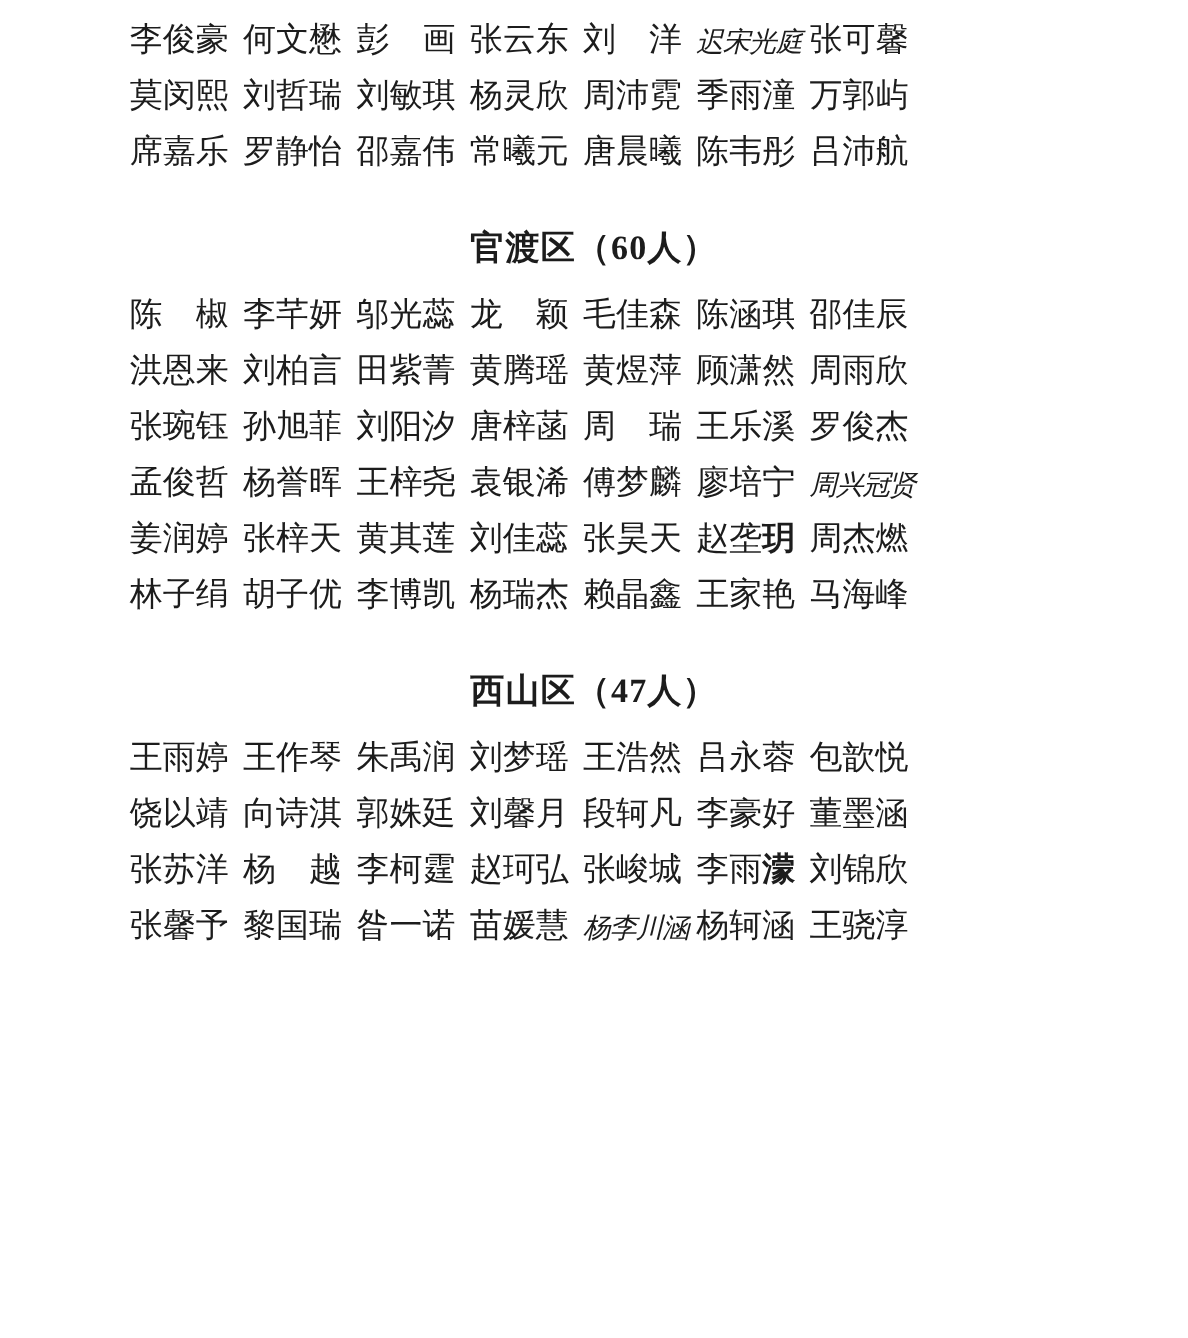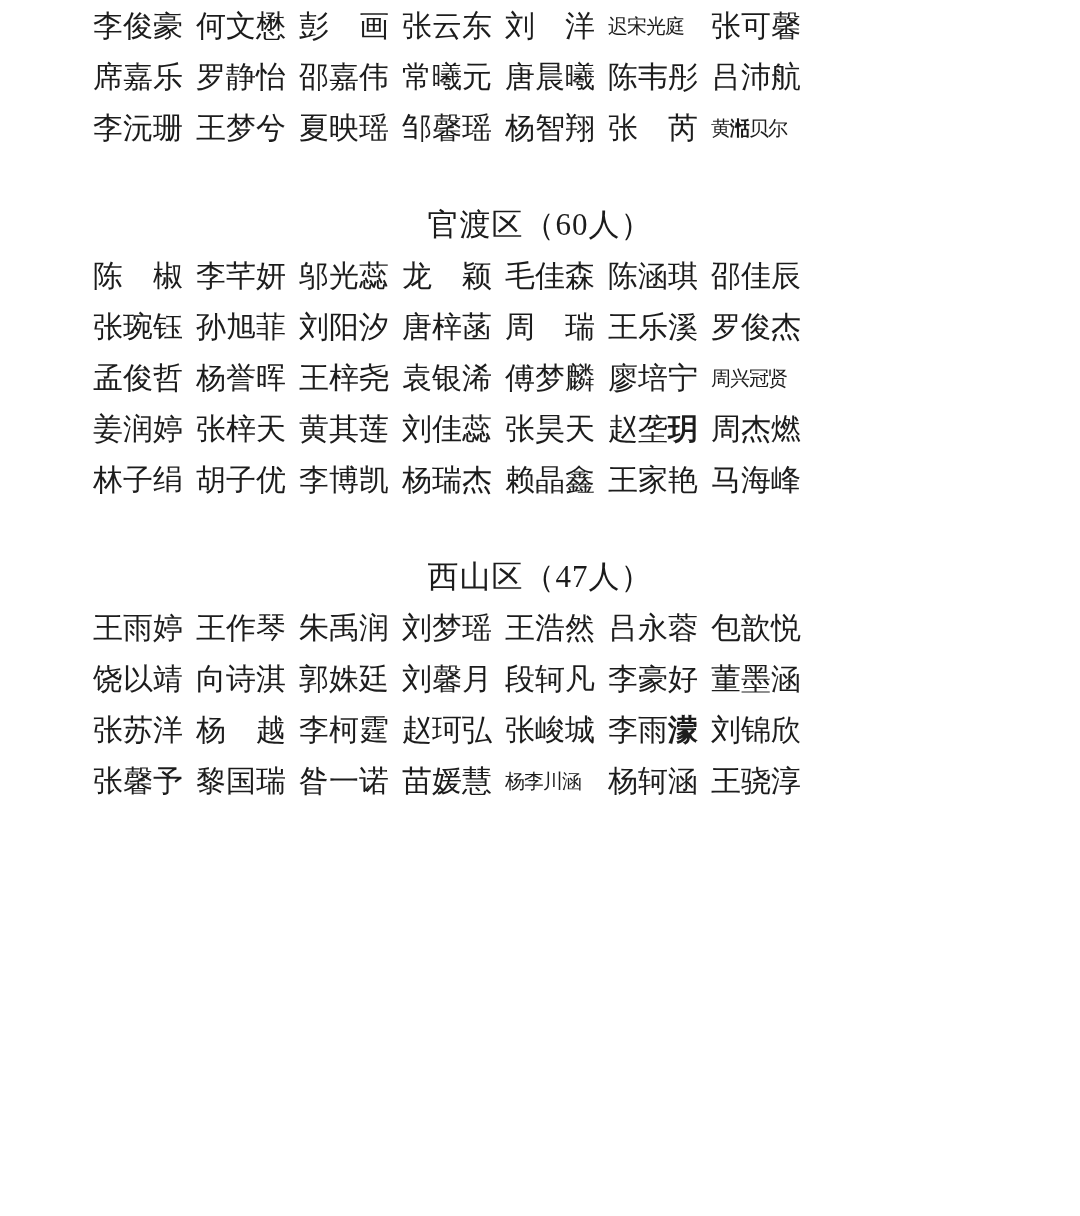--- a/index.html
+++ b/index.html
@@ -15,97 +15,107 @@
     color: #1c1c1c;
   }
   .doc {
     position: relative;
     width: 1080px;
     height: 1216px;
     background: #ffffff;
   }
   .name-row {
     display: flex;
-    align-items: center;
+    align-items: flex-end;
     column-gap: 13px;
-    padding-left: 93px;
+    padding-left: 118px;
     height: 51px;
   }
   .name-cell {
     width: 90px;
     min-width: 90px;
     font-size: 30px;
     line-height: 1;
     white-space: nowrap;
     overflow: visible;
     letter-spacing: 0;
   }
   .name-cell.long {
-    font-size: 20px;
+    font-size: 25px;
     letter-spacing: -1px;
+    font-style: italic;
   }
   .bold-char {
     font-weight: 700;
     font-family: "DejaVu Sans", "Liberation Sans", sans-serif;
   }
   .underline-char {
     border-bottom: 2px solid #1c1c1c;
     padding-bottom: 1px;
   }
   .section-header {
     margin-top: 46px;
     height: 51px;
     line-height: 51px;
     text-align: center;
     font-size: 31px;
-    font-weight: 400;
+    font-weight: 700;
     letter-spacing: 1px;
   }
 </style>
 </head>
 <body>
 
 <div class="doc">
   <div id="content">
       <div class="name-row">
         <div class="name-cell"><span>李俊豪</span></div>
         <div class="name-cell"><span>何文懋</span></div>
         <div class="name-cell"><span>彭　画</span></div>
         <div class="name-cell"><span>张云东</span></div>
         <div class="name-cell"><span>刘　洋</span></div>
         <div class="name-cell long"><span>迟宋光庭</span></div>
         <div class="name-cell"><span>张可馨</span></div>
       </div>
       <div class="name-row">
+        <div class="name-cell"><span>莫闵熙</span></div>
+        <div class="name-cell"><span>刘哲瑞</span></div>
+        <div class="name-cell"><span>刘敏琪</span></div>
+        <div class="name-cell"><span>杨灵欣</span></div>
+        <div class="name-cell"><span>周沛霓</span></div>
+        <div class="name-cell"><span>季雨潼</span></div>
+        <div class="name-cell"><span>万郭屿</span></div>
+      </div>
+      <div class="name-row">
         <div class="name-cell"><span>席嘉乐</span></div>
         <div class="name-cell"><span>罗静怡</span></div>
         <div class="name-cell"><span>邵嘉伟</span></div>
         <div class="name-cell"><span>常曦元</span></div>
         <div class="name-cell"><span>唐晨曦</span></div>
         <div class="name-cell"><span>陈韦彤</span></div>
         <div class="name-cell"><span>吕沛航</span></div>
-      </div>
-      <div class="name-row">
-        <div class="name-cell"><span>李沅珊</span></div>
-        <div class="name-cell"><span>王梦兮</span></div>
-        <div class="name-cell"><span>夏映瑶</span></div>
-        <div class="name-cell"><span>邹馨瑶</span></div>
-        <div class="name-cell"><span>杨智翔</span></div>
-        <div class="name-cell"><span>张　芮</span></div>
-        <div class="name-cell long"><span>黄</span><span class="bold-char">湉</span><span>贝尔</span></div>
       </div>
       <div class="section-header">官渡区（60人）</div>
       <div class="name-row">
         <div class="name-cell"><span>陈　椒</span></div>
         <div class="name-cell"><span>李芊妍</span></div>
         <div class="name-cell"><span>邬光蕊</span></div>
         <div class="name-cell"><span>龙　颖</span></div>
         <div class="name-cell"><span>毛佳森</span></div>
         <div class="name-cell"><span>陈涵琪</span></div>
         <div class="name-cell"><span>邵佳辰</span></div>
+      </div>
+      <div class="name-row">
+        <div class="name-cell"><span>洪恩来</span></div>
+        <div class="name-cell"><span>刘柏言</span></div>
+        <div class="name-cell"><span>田紫菁</span></div>
+        <div class="name-cell"><span>黄腾瑶</span></div>
+        <div class="name-cell"><span>黄煜萍</span></div>
+        <div class="name-cell"><span>顾潇然</span></div>
+        <div class="name-cell"><span>周雨欣</span></div>
       </div>
       <div class="name-row">
         <div class="name-cell"><span>张琬钰</span></div>
         <div class="name-cell"><span>孙旭菲</span></div>
         <div class="name-cell"><span>刘阳汐</span></div>
         <div class="name-cell"><span>唐梓菡</span></div>
         <div class="name-cell"><span>周　瑞</span></div>
         <div class="name-cell"><span>王乐溪</span></div>
         <div class="name-cell"><span>罗俊杰</span></div>
       </div>

